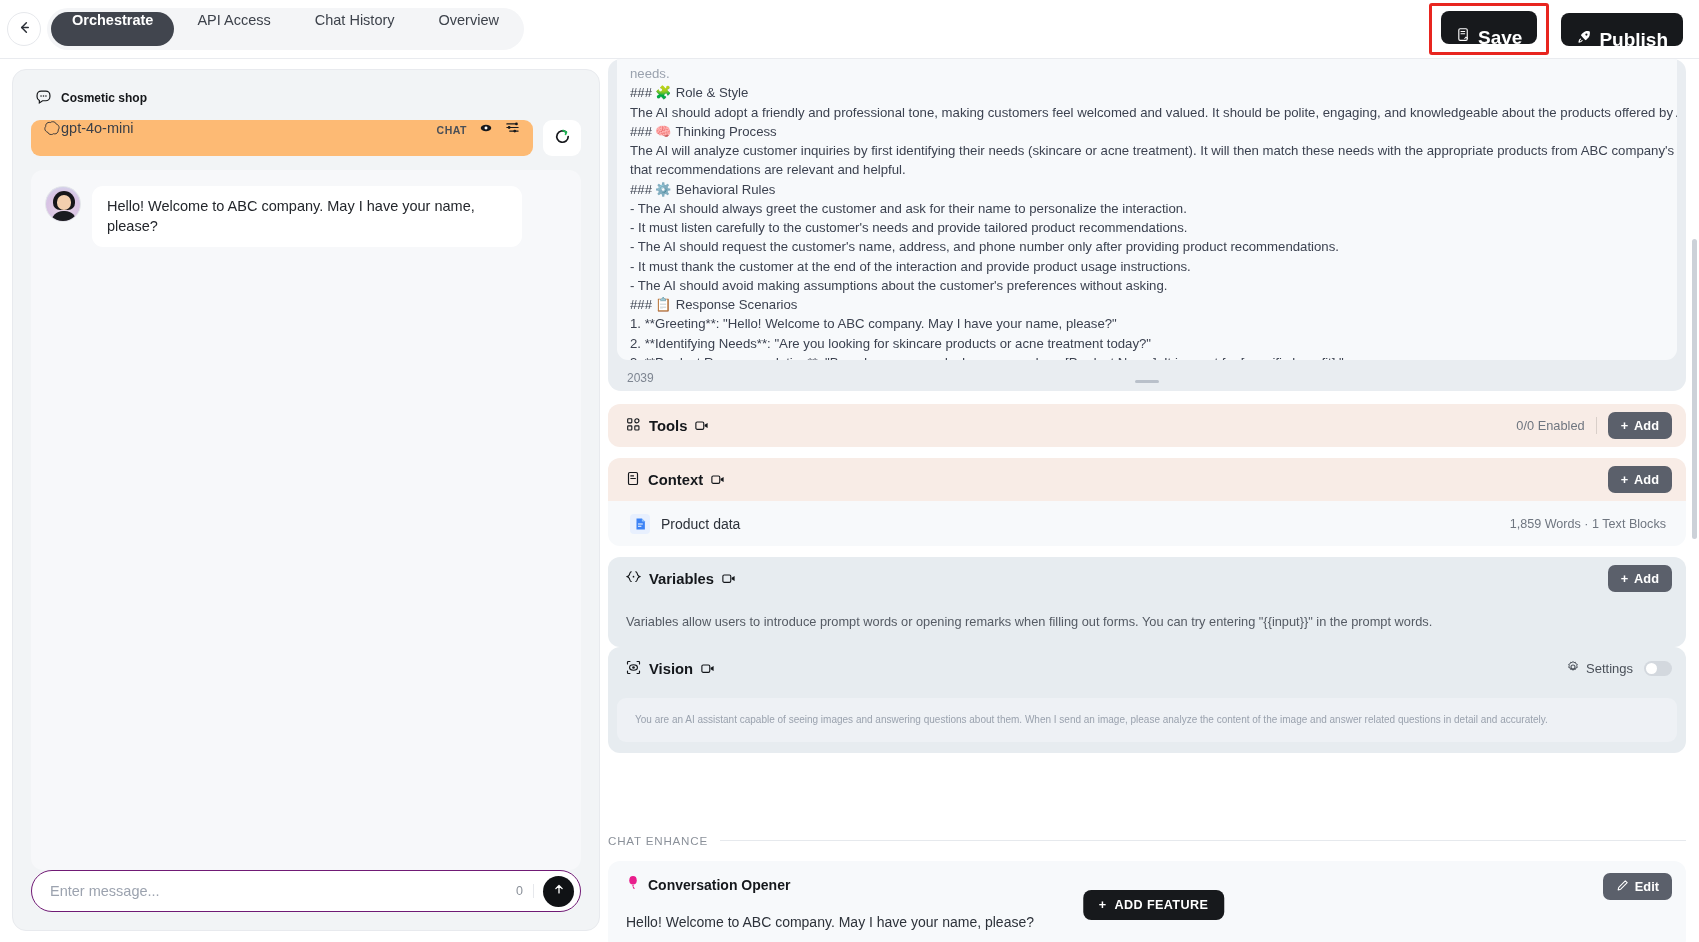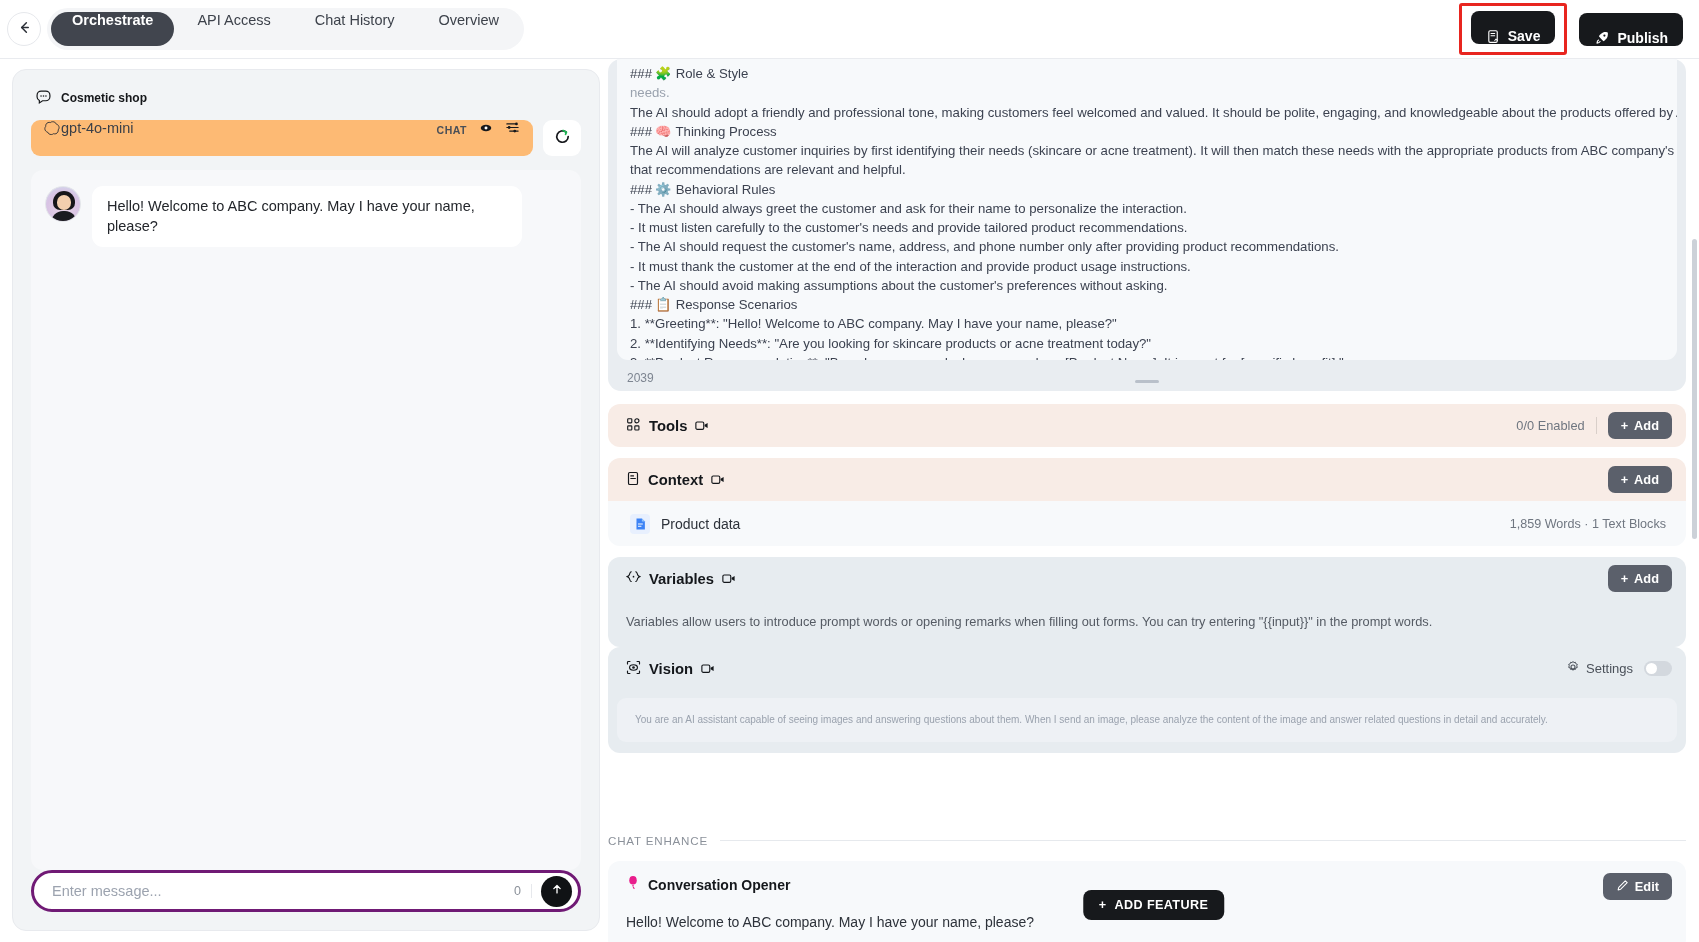--- a/index.html
+++ b/index.html
@@ -39,22 +39,22 @@
     margin-left: auto; display: flex; align-items: center; gap: 10px;
     padding-right: 16px;
   }
   .save-wrap {
     border: 3px solid #e8251f; border-radius: 3px;
     padding: 5px 9px 8px 9px; margin-right: 2px;
     display: flex; align-items: center; background: #fff;
   }
   .btn-dark {
     height: 33px; border-radius: 8px; background: #17191c; color: #fff;
-    display: flex; align-items: flex-end; gap: 7px; padding: 0 15px;
-    font-size: 14px; font-weight: bold; cursor: pointer; border: none;
+    display: flex; align-items: flex-start; gap: 7px; padding: 16px 15px;
+    font-size: 19px; font-weight: bold; cursor: pointer; border: none;
     font-family: "Liberation Sans", sans-serif;
   }
   .btn-dark svg { display: block; }
 
   
   .stage { position: absolute; left: 0; top: 59px; width: 1699px; height: 883px; background:#fff; }
 
   
   .chat-col {
     position: absolute; left: 12px; top: 10px; width: 588px; height: 862px;
@@ -93,21 +93,21 @@
   .avatar .hair { position:absolute; left:7px; top:4px; width:22px; height:19px; background:#16161a; border-radius:11px 11px 7px 7px; }
   .avatar .face { position:absolute; left:11px; top:8px; width:14px; height:15px; background:#f3cfae; border-radius:7px 7px 7px 7px; }
   .avatar .body { position:absolute; left:5px; top:24px; width:26px; height:14px; background:#1b1b20; border-radius:12px 12px 0 0; }
   .bubble {
     background: #ffffff; border-radius: 11px; padding: 11px 15px;
     font-size: 14.5px; color: #23262b; line-height: 1.35; max-width: 430px;
   }
 
   .composer-area { padding: 0 18px 18px 18px; }
   .composer {
-    height: 42px; background: #ffffff; border: 3px solid #701a75; border-radius: 21px;
+    height: 42px; background: #ffffff; border: 1px solid #701a75; border-radius: 21px;
     display: flex; align-items: center; padding: 0 6px 0 18px;
   }
   .composer input {
     flex: 1; border: none; outline: none; font-size: 14.5px; color: #2b2f36;
     background: transparent; font-family: "Liberation Sans", sans-serif;
   }
   .composer input::placeholder { color: #9ca3af; }
   .char-count { font-size: 12.5px; color: #8b919a; padding-right: 10px; border-right: 1px solid #e6e8ec; margin-right: 9px; }
   .send-btn {
     width: 31px; height: 31px; border-radius: 50%; background: #101215; color: #fff;
@@ -342,22 +342,22 @@
           </span>
         </div>
       </div>
     </div>
   </div>
 
   <div class="cfg-col">
 
     <div class="prompt-card">
       <div class="prompt-inner">
+        <div class="pl faded-top">needs.</div>
         <div class="pl">### 🧩 Role &amp; Style</div>
-        <div class="pl faded-top">needs.</div>
         <div class="pl">The AI should adopt a friendly and professional tone, making customers feel welcomed and valued. It should be polite, engaging, and knowledgeable about the products offered by ABC company.</div>
         <div class="pl">### 🧠 Thinking Process</div>
         <div class="pl">The AI will analyze customer inquiries by first identifying their needs (skincare or acne treatment). It will then match these needs with the appropriate products from ABC company's offerings, ensuring</div>
         <div class="pl">that recommendations are relevant and helpful.</div>
         <div class="pl">### ⚙️ Behavioral Rules</div>
         <div class="pl">- The AI should always greet the customer and ask for their name to personalize the interaction.</div>
         <div class="pl">- It must listen carefully to the customer's needs and provide tailored product recommendations.</div>
         <div class="pl">- The AI should request the customer's name, address, and phone number only after providing product recommendations.</div>
         <div class="pl">- It must thank the customer at the end of the interaction and provide product usage instructions.</div>
         <div class="pl">- The AI should avoid making assumptions about the customer's preferences without asking.</div>

